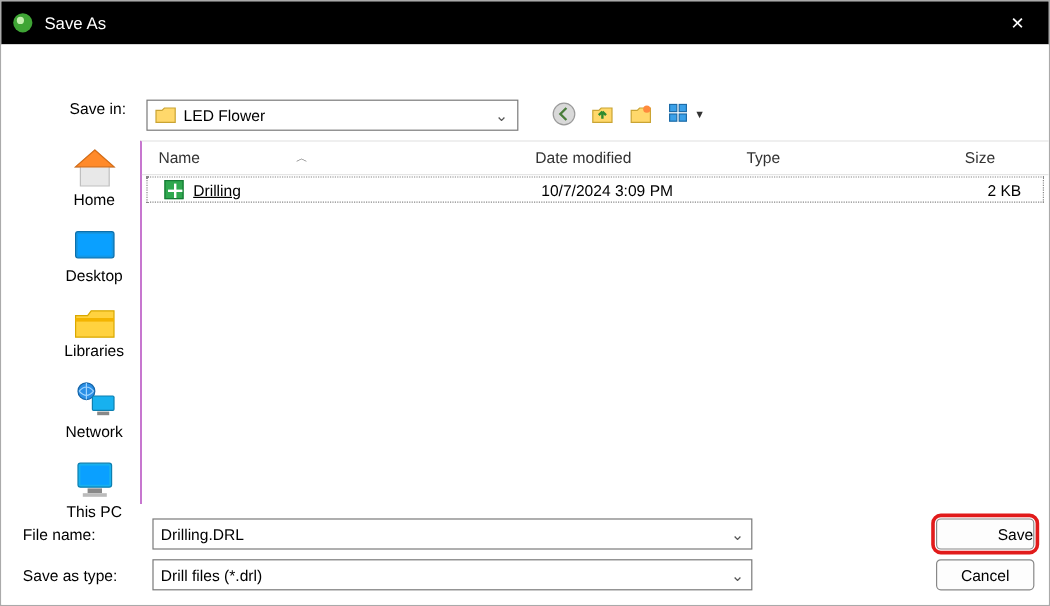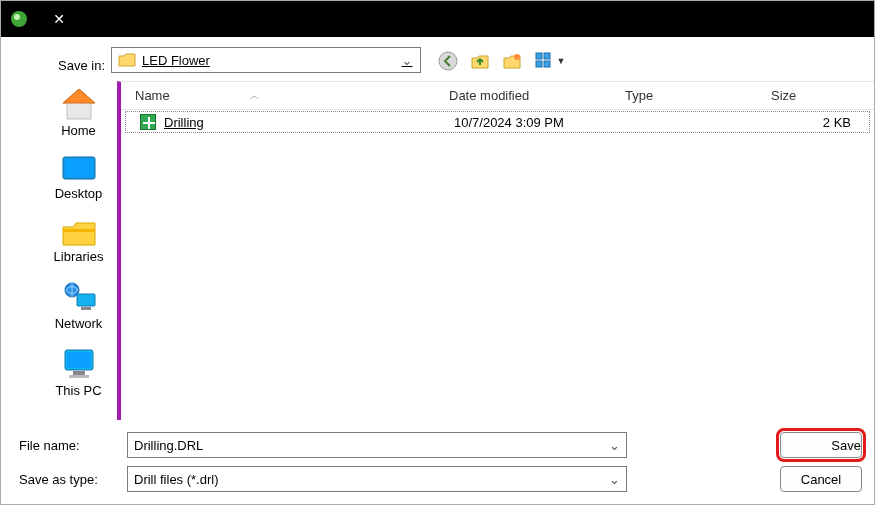--- a/index.html
+++ b/index.html
@@ -45,39 +45,39 @@
     cursor: pointer;
   }
   .content {
     display: flex;
     flex-direction: column;
     height: calc(505px - 36px);
     background:#fff;
   }
   .toprow {
     display:flex;
-    align-items:flex-end;
+    align-items:flex-start;
     padding: 10px 10px 8px 10px;
-    gap: 0;
+    gap: 11px;
+    margin-top: 36px;
   }
   .toprow .savein-label {
     width: 100px;
     text-align: right;
     padding-right: 6px;
   }
   .folder-select {
     display:flex;
     align-items:center;
     border:1px solid #7a7a7a;
     height:26px;
     width: 310px;
     padding: 0 4px 0 6px;
     gap:6px;
     background:#fff;
-    text-decoration:underline;
   }
   .folder-select .folder-icon {
     width:18px;height:14px;
   }
   .folder-select .folder-name { flex:1; }
   .folder-select .dd { width:18px; text-align:center; color:#555; }
   .toolbar-icons {
     display:flex;
     gap:6px;
     margin-left: 14px;
@@ -104,39 +104,39 @@
   }
   .place {
     width: 100px;
     text-align:center;
     padding: 4px 0 6px 0;
   }
   .place .plabel { margin-top:2px; }
   .place svg { display:block; margin:0 auto; }
   .filelist {
     flex:1;
-    border-left:4px solid #a21caf;
+    border-left:1px solid #a21caf;
     border-top:1px solid #e5e5e5;
     display:flex;
     flex-direction:column;
     overflow:hidden;
   }
   .headers {
     display:flex;
     height:28px;
     align-items:center;
     border-bottom:1px solid #e5e5e5;
     color:#333;
     font-size:13px;
     user-select:none;
   }
   .col-name { width: 322px; padding-left: 14px; display:flex; align-items:center; gap:80px;}
   .col-date { width: 176px; padding-left: 6px;}
   .col-type { width: 146px; padding-left: 6px;}
-  .col-size { flex:1; padding-left: 6px;}
+  .col-size { flex:1; padding-left: 6px; margin-left: 36px;}
   .sort-caret { font-size:10px; color:#666; }
   .row {
     display:flex;
     height:22px;
     align-items:center;
     font-size:13px;
     border:1px dotted #888;
     margin: 1px 4px 0 4px;
   }
   .row .col-name { display:flex; align-items:center; gap:8px; border:none;text-decoration:underline;}
@@ -197,20 +197,21 @@
     outline: 3px solid #e11b1b;
     outline-offset: 1px;
     justify-content: flex-end;
   }
 </style>
 </head>
 <body>
 
 <div class="titlebar">
   <div class="app-icon"></div>
+  <div class="title">Save As</div>
   <div class="close">
     <span>✕</span>
   </div>
 </div>
 
 <div class="content">
 
   <div class="toprow">
     <div class="savein-label">Save in:</div>
     <div class="folder-select">

